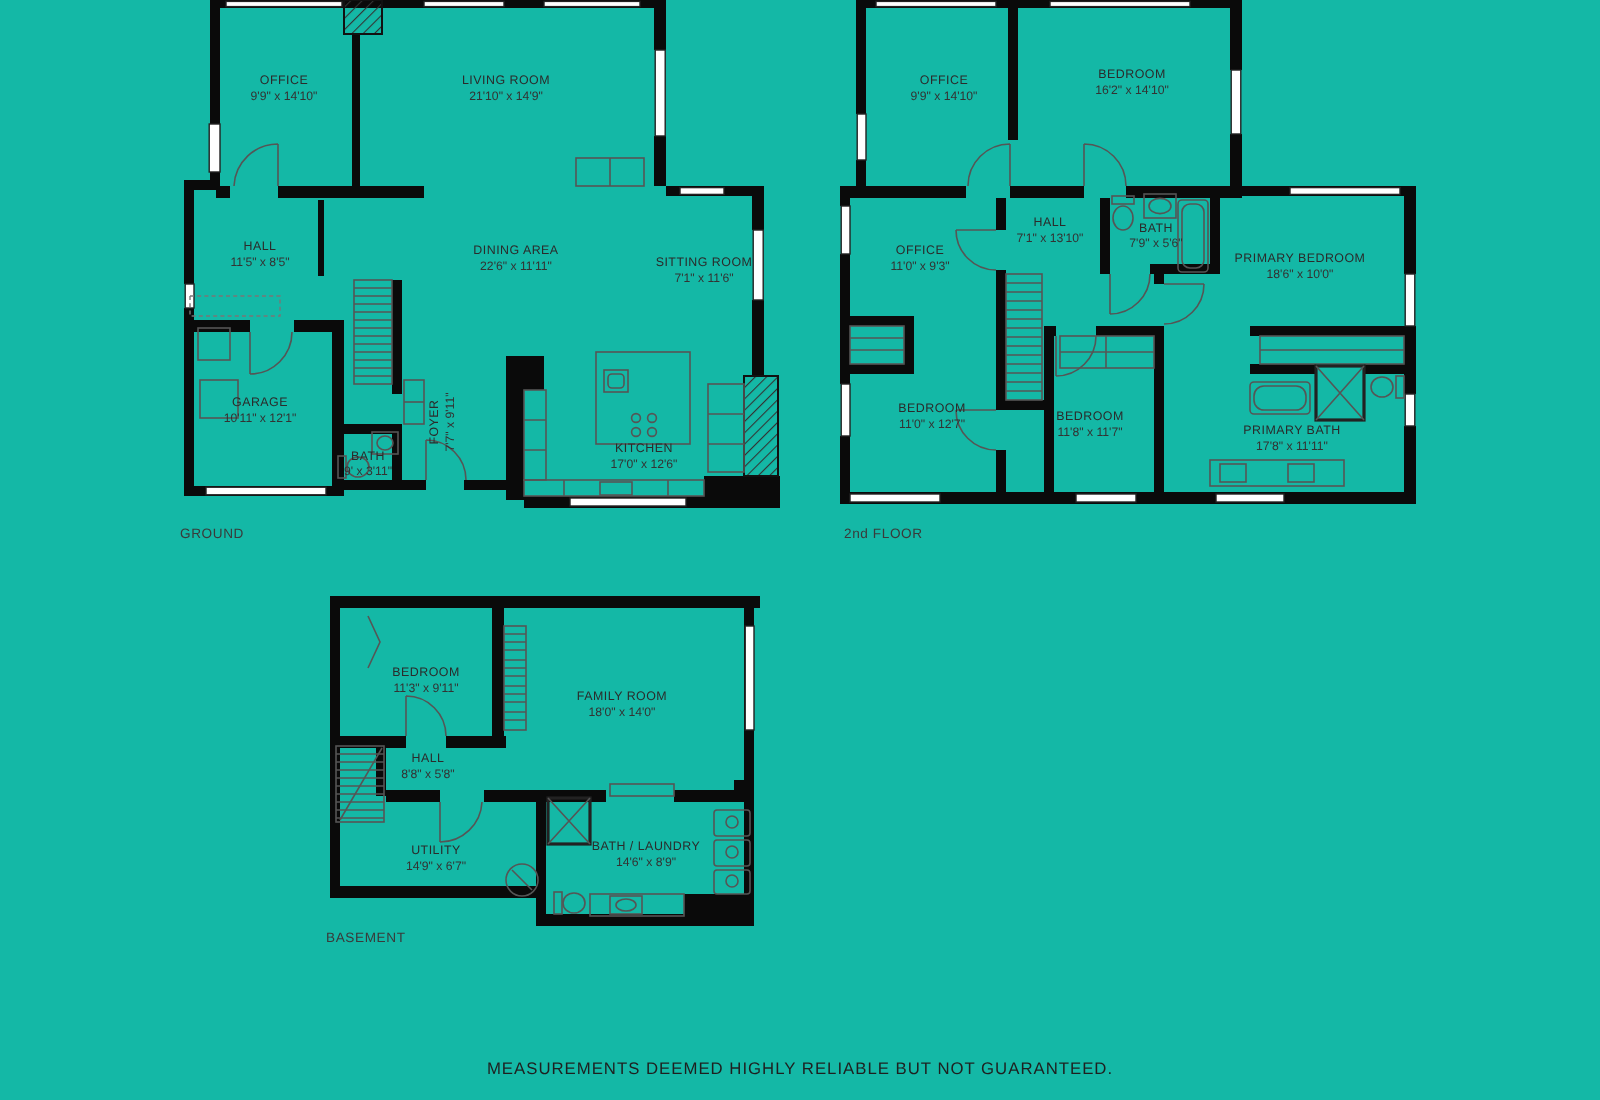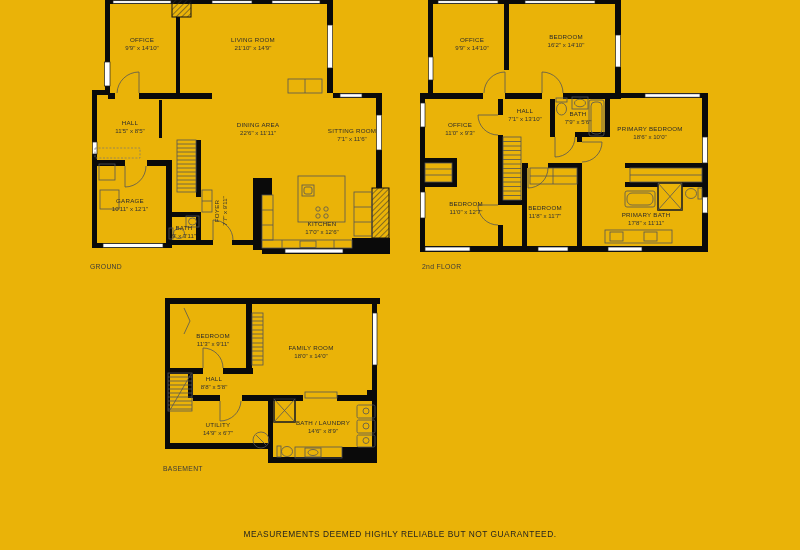--- a/index.html
+++ b/index.html
@@ -1,16 +1,16 @@
 <!DOCTYPE html>
 <html><head>
 <meta charset="utf-8">
 <style>
   html,body{margin:0;padding:0;background:#ffffff;}
-  .stage{position:relative;width:800px;height:550px;background:#eab308;overflow:hidden;}
+  .stage{position:relative;width:800px;height:550px;background:#14b8a6;overflow:hidden;}
   svg{display:block;}
   svg text{font-family:"Liberation Sans",sans-serif;fill:#2b2b2b;}
   .room-name{font-size:6.2px;letter-spacing:.25px;text-anchor:middle;}
   .room-dims{font-size:6.1px;text-anchor:middle;fill:#333;}
   .floor-label{font-size:6.8px;fill:#3a3a3a;letter-spacing:.3px;}
   .disclaimer{font-size:8.4px;letter-spacing:.5px;fill:#1f1f1f;text-anchor:middle;}
   .wall{fill:#0a0a0a;stroke:none;}
   .thin{fill:none;stroke:#555;stroke-width:.8;}
   .thin-dark{fill:none;stroke:#222;stroke-width:1.6;}
   .window{fill:#ffffff;stroke:#222;stroke-width:.7;}

